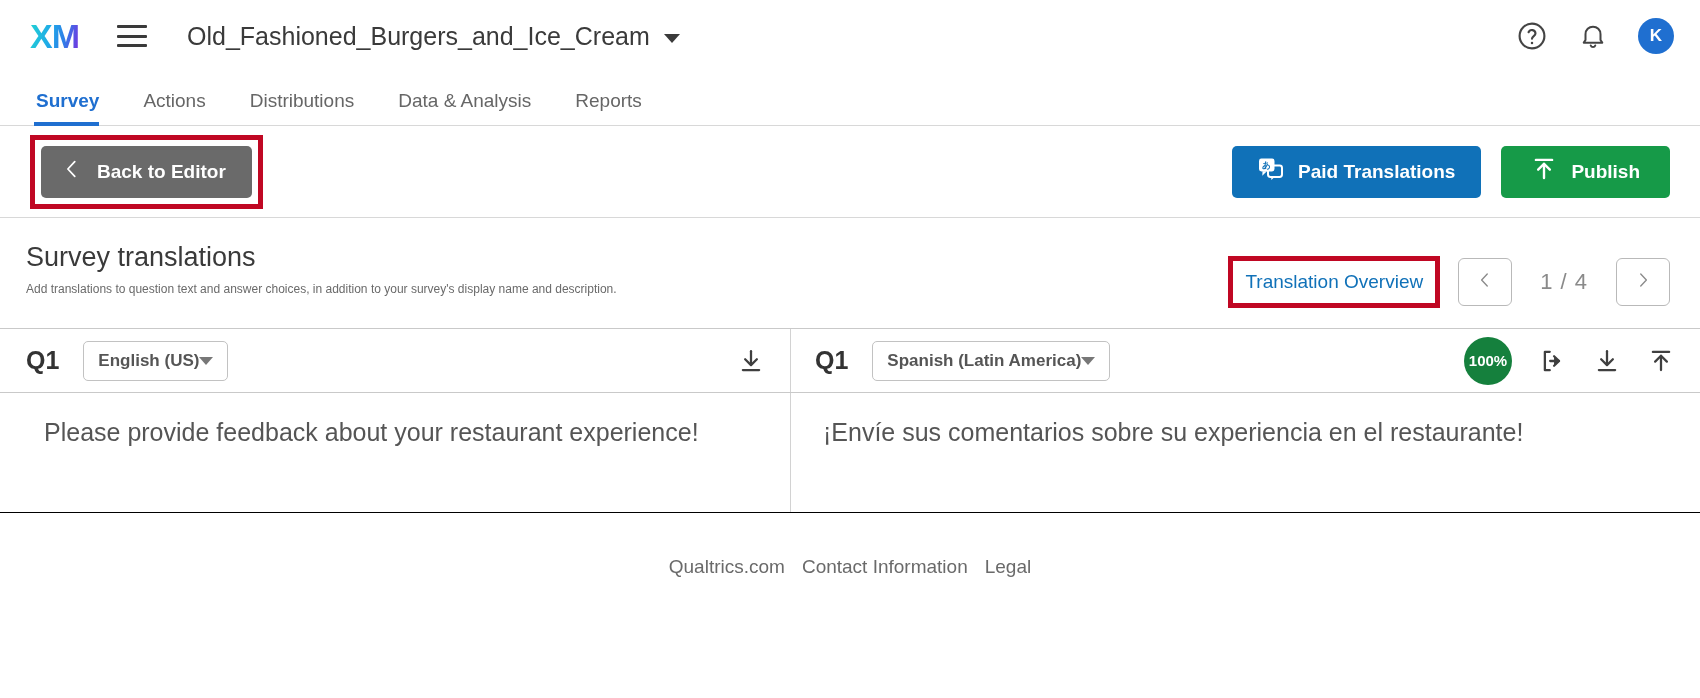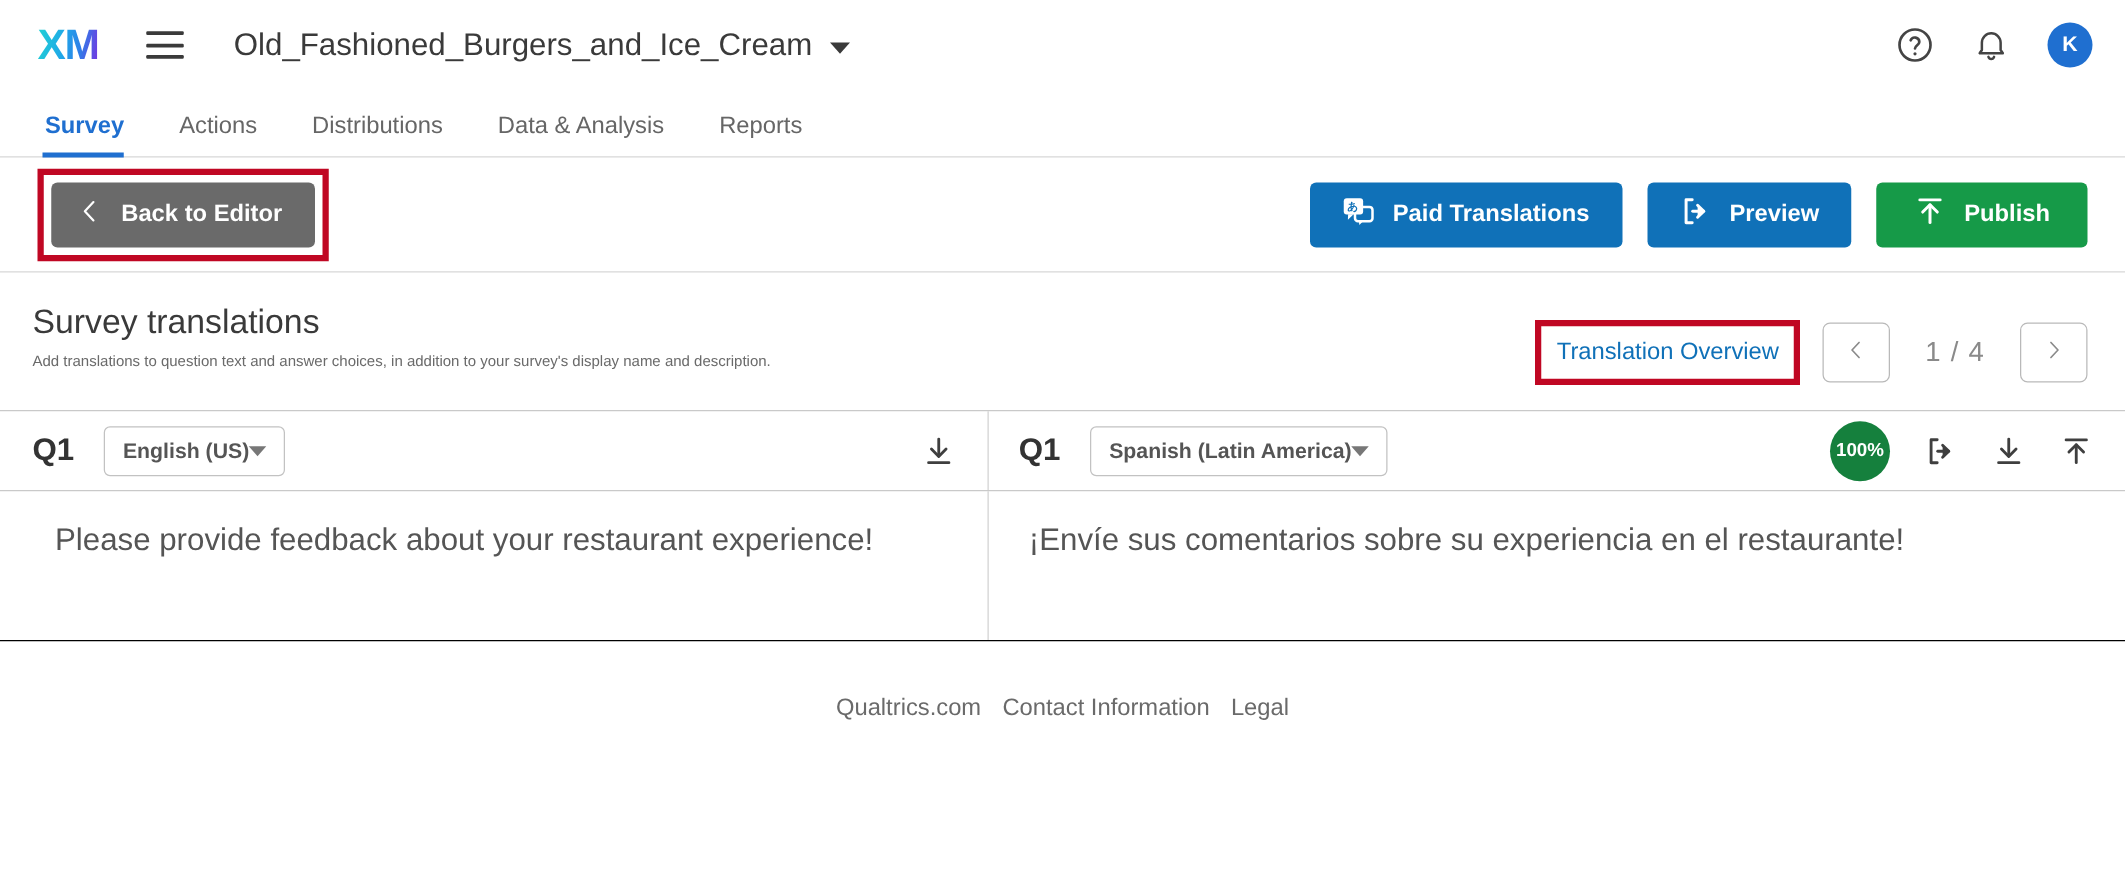--- a/index.html
+++ b/index.html
@@ -313,30 +313,20 @@
           <rect x="1" y="1.5" width="15.5" height="13" rx="2.4" fill="#fff"></rect>
           <path d="M4.5 14.3l-.2 4.4 4.6-4.4z" fill="#fff"></path>
           <rect x="10" y="8.5" width="14" height="11.5" rx="2.4" fill="none" stroke="#fff" stroke-width="2"></rect>
           <path d="M13.2 19.8l.2 3.2 3.3-3.2z" fill="#fff"></path>
           <text x="8.3" y="11.4" font-size="8.6" fill="#1071b8" font-family="DejaVu Sans, sans-serif" text-anchor="middle">あ</text>
         </svg>
       </span>
       <span>Paid Translations</span>
     </button>
 
-    <button class="btn btn-blue">
-      <span>
-        <svg width="26" height="26" viewBox="0 0 24 24" fill="none" stroke="#fff" stroke-width="2.2" stroke-linecap="round" stroke-linejoin="round">
-          <path d="M9 3.5H4.5v17H9"></path>
-          <path d="M13 7.6l4.6 4.4-4.6 4.4" fill="#fff" stroke="#fff"></path>
-          <path d="M9.4 12h8"></path>
-        </svg>
-      </span>
-      <span>Preview</span>
-    </button>
 
     <button class="btn btn-green">
       <span>
         <svg width="26" height="26" viewBox="0 0 24 24" fill="none" stroke="#fff" stroke-width="2.2" stroke-linecap="round" stroke-linejoin="round">
           <path d="M4.5 3.6h15"></path>
           <path d="M12 20.4V7.3"></path>
           <path d="M6.6 12.6L12 7.2l5.4 5.4"></path>
         </svg>
       </span>
       <span>Publish</span>

